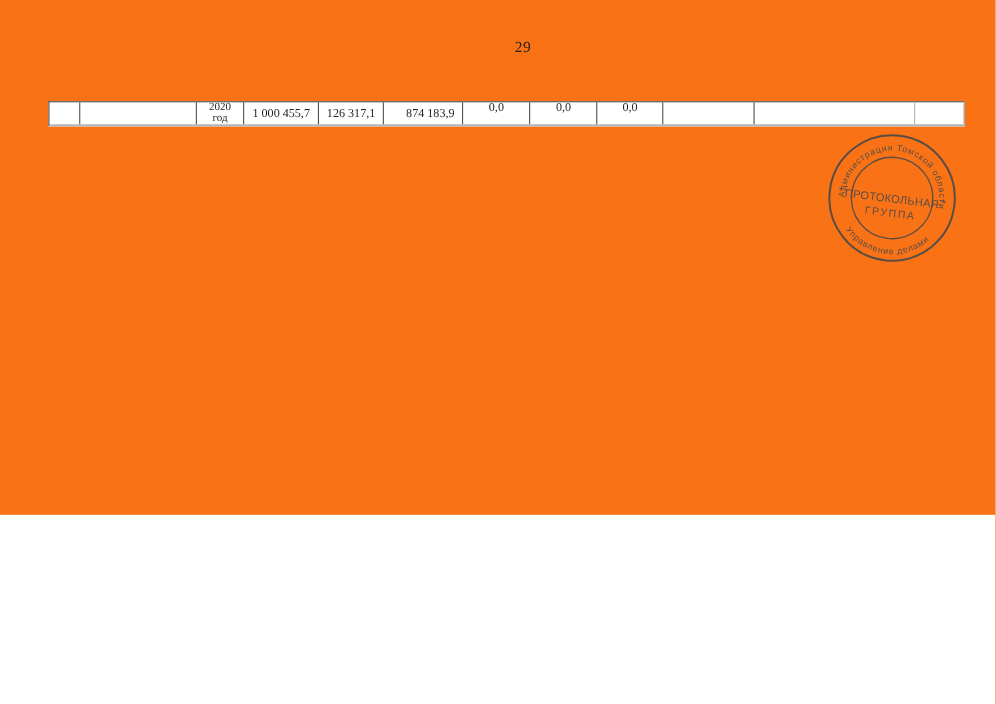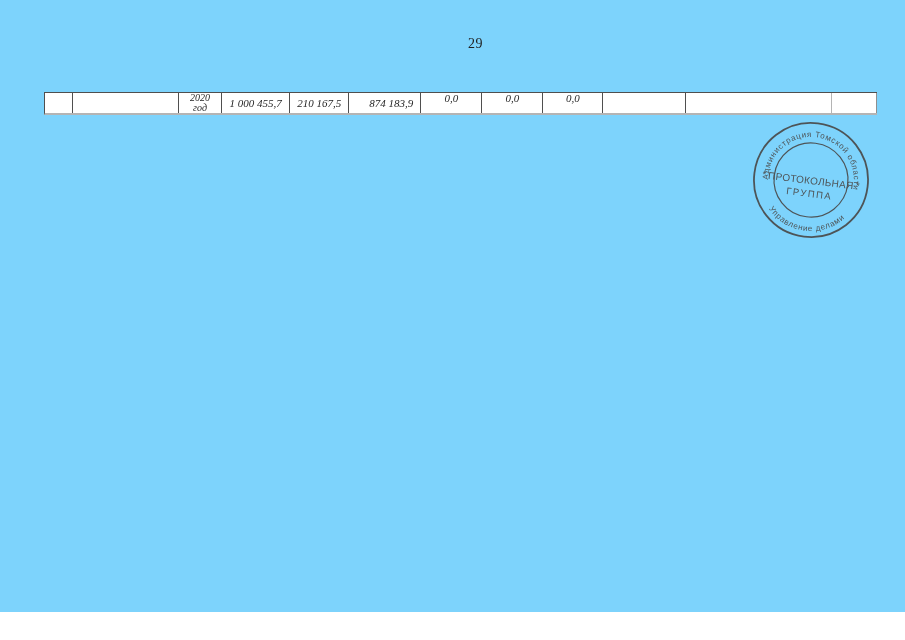--- a/index.html
+++ b/index.html
@@ -3,42 +3,42 @@
 <meta charset="utf-8">
 <style>
   :root{
     --border-dark:#4f4f4f;
     --border-light:#b4b4b4;
     --text-color:#1f1f1f;
     --stamp-ink:#4a4a4a;
   }
   html,body{margin:0;padding:0;}
   body{background:#ffffff;width:905px;height:640px;font-family:"Liberation Serif",serif;}
-  .page{position:relative;width:905px;height:612px;background:#7dd3fc;overflow:hidden;}
+  .page{position:relative;width:905px;height:468px;background:#f97316;overflow:hidden;}
 
   .page-number{
     position:absolute;left:468px;top:36px;
     font-size:14px;color:var(--text-color);letter-spacing:0.5px;
   }
 
   .doc-table{
     position:absolute;left:44px;top:92px;
     width:833px;height:23px;
     display:flex;box-sizing:border-box;
     border-top:1px solid var(--border-dark);
     border-left:1px solid var(--border-dark);
     border-bottom:2px solid var(--border-light);
     background:#ffffff;
   }
   .cell{
     box-sizing:border-box;
     border-right:1px solid var(--border-dark);
     display:flex;flex-direction:column;justify-content:center;align-items:center;
     font-size:11px;line-height:11px;color:var(--text-color);
-    text-align:center;white-space:pre-line;overflow:hidden;font-style:italic;
+    text-align:center;white-space:pre-line;overflow:hidden;
   }
   .cell:nth-child(1){width:28px;}
   .cell:nth-child(2){width:108px;}
   .cell:nth-child(3){width:44px;font-size:10px;line-height:10px;}
   .cell:nth-child(4){width:69px;}
   .cell:nth-child(5){width:60px;}
   .cell:nth-child(6){width:60px;margin-left:13px;}
   .cell:nth-child(7){width:62px;}
   .cell:nth-child(8){width:62px;}
   .cell:nth-child(9){width:61px;}
@@ -65,21 +65,21 @@
 <div class="page">
 
   <div class="page-number">29</div>
 
   <div class="doc-table">
     <div class="cell"></div>
     <div class="cell"></div>
     <div class="cell">2020
 год</div>
     <div class="cell">1 000 455,7</div>
-    <div class="cell">210 167,5</div>
+    <div class="cell">126 317,1</div>
     <div class="cell">874 183,9</div>
     <div class="cell">0,0</div>
     <div class="cell">0,0</div>
     <div class="cell">0,0</div>
     <div class="cell"></div>
     <div class="cell"></div>
     <div class="cell"></div>
   </div>
 
   <div class="stamp">

